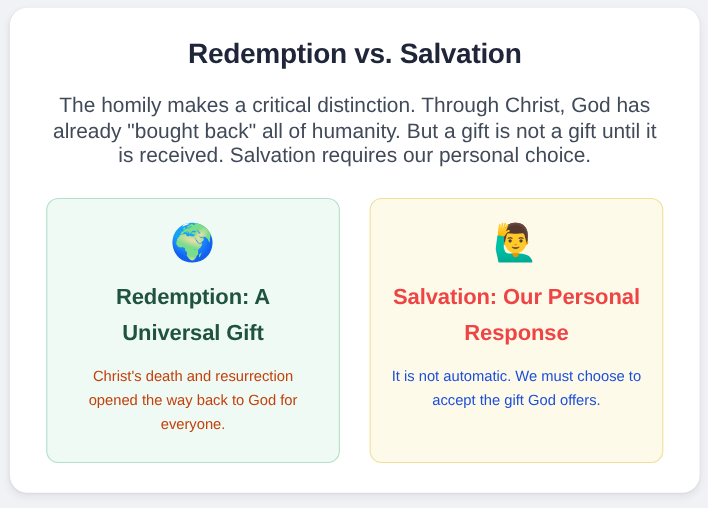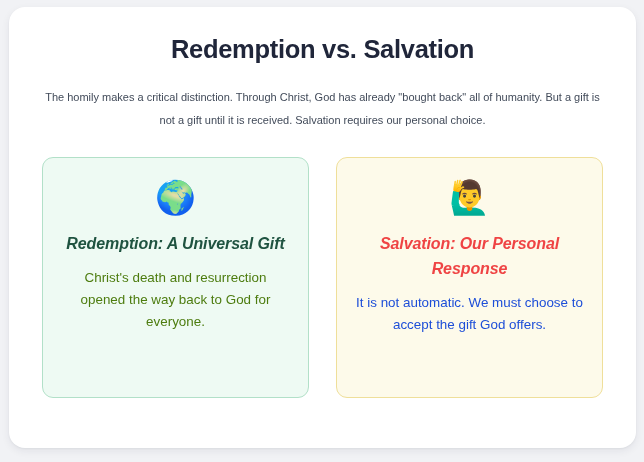--- a/index.html
+++ b/index.html
@@ -49,21 +49,21 @@
     font-weight: bold;
     letter-spacing: -0.3px;
     color: #20263a;
     line-height: 32px;
   }
 
   .intro {
     margin: 21px auto 0 auto;
     width: 556px;
     text-align: center;
-    font-size: 11px;
+    font-size: 19px;
     line-height: 22.5px;
     color: #414a59;
   }
 
   .cards {
     display: flex;
     flex-direction: row;
     gap: 27px;
     margin-top: 26px;
     padding: 0 5px;
@@ -93,37 +93,36 @@
   .card-emoji {
     font-size: 33px;
     line-height: 42px;
     height: 42px;
     display: block;
     font-family: "DejaVu Sans", "Liberation Sans", sans-serif;
   }
 
   .card-title {
     margin: 12px 0 0 0;
-    font-size: 16px;
+    font-size: 20px;
     font-weight: bold;
-    line-height: 25px;
+    line-height: 33px;
     letter-spacing: -0.1px;
-    font-style: italic;
   }
 
   .card.green .card-title { color: #1f5340; }
   .card.amber .card-title { color: #ef4444; }
 
   .card-body {
     margin: 11px 0 0 0;
     font-size: 13.4px;
     line-height: 22px;
   }
 
-  .card.green .card-body { color: #4d7c0f; }
+  .card.green .card-body { color: #c2410c; }
   .card.amber .card-body { color: #1d4ed8; }
 </style>
 </head>
 <body>
 
 <div class="page">
   <div class="panel">
     <div class="panel-inner">
 
       <h1 class="page-title">Redemption vs. Salvation</h1>

